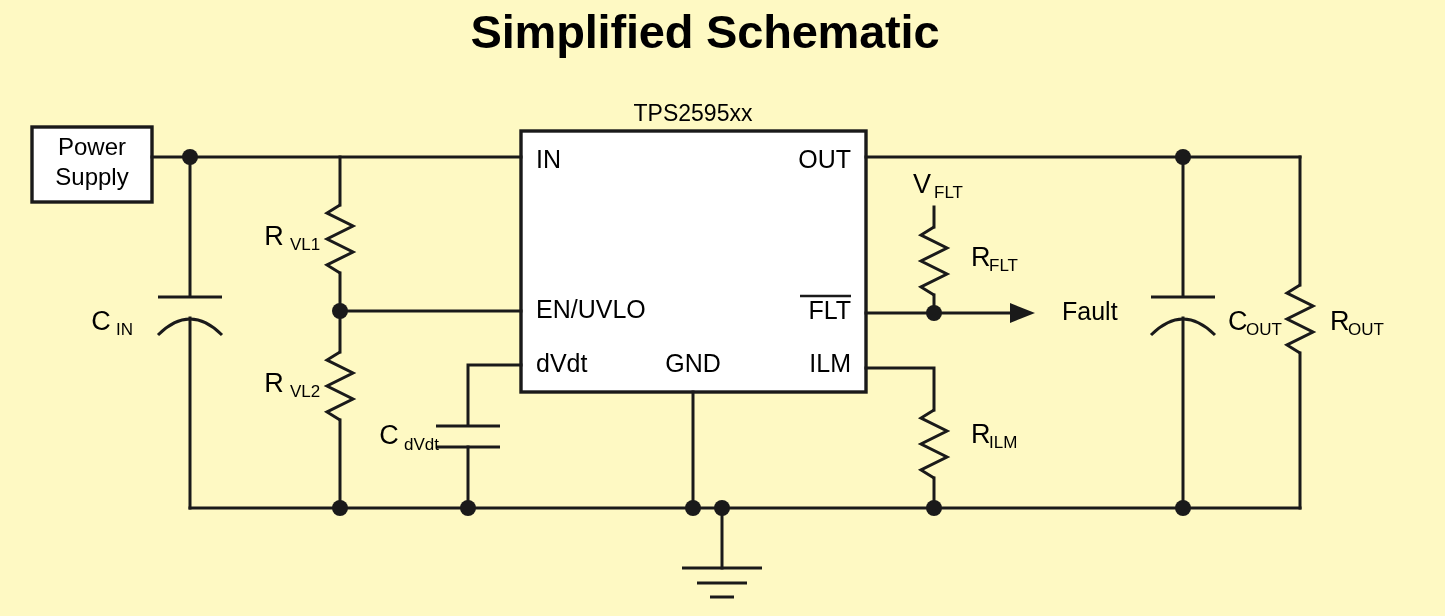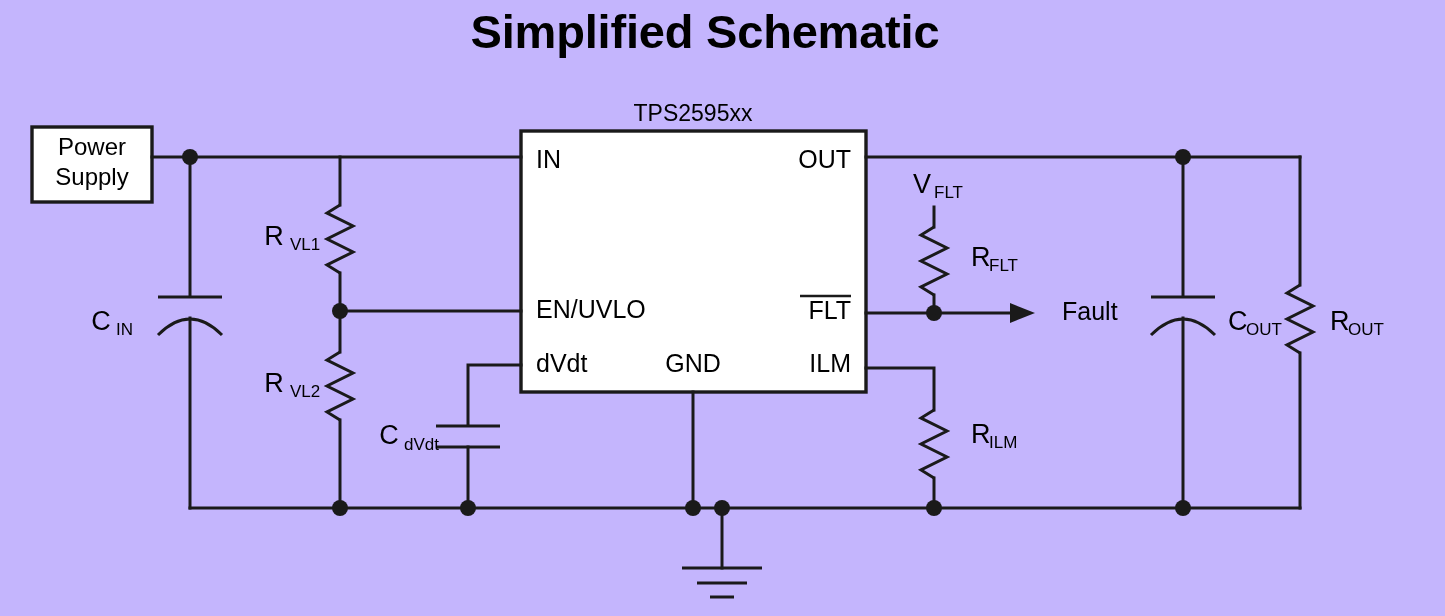--- a/index.html
+++ b/index.html
@@ -12,21 +12,21 @@
     width: 1445px;
     height: 616px;
     overflow: hidden;
     font-family: "Liberation Sans", sans-serif;
     color: #000000;
   }
   #schematic-root {
     position: relative;
     width: 1445px;
     height: 616px;
-    background: #c4b5fd;
+    background: #fef9c3;
   }
   #schematic-svg {
     display: block;
     width: 1445px;
     height: 616px;
   }
   .wire {
     stroke: #1a1a1a;
     stroke-width: 3;
     fill: none;

